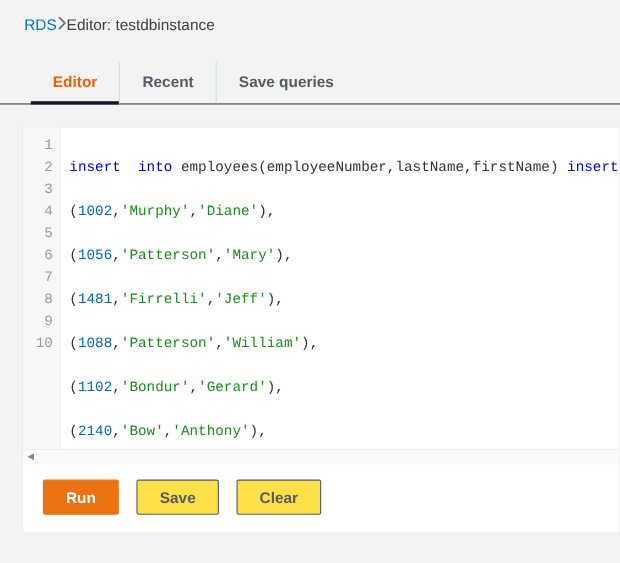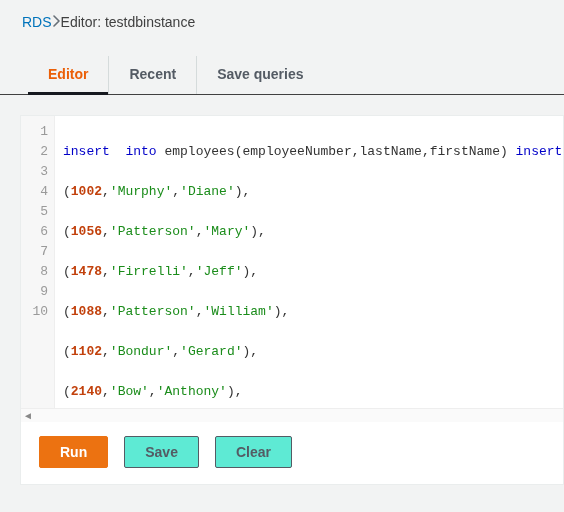--- a/index.html
+++ b/index.html
@@ -82,21 +82,21 @@
     padding: 6px 0 0 8px;
     white-space: pre;
     color: #333;
     flex: 1;
     overflow: hidden;
   }
   .code .line { height: 20px; }
   .kw { color: #0000c8; }
   .ident { color: #333; }
   .paren { color: #333; }
-  .num { color: #c2410c; font-weight: bold; }
+  .num { color: #0369a1; }
   .str { color: #1a8c1a; text-align: center; }
   .comma { color: #333; }
   .scroll-bar {
     height: 14px;
     background: #fafafa;
     border-top: 1px solid #eee;
     position: relative;
   }
   .scroll-arrow {
     position: absolute;
@@ -106,21 +106,21 @@
   }
   .buttons {
     padding: 14px 0 16px 18px;
     display: flex;
     gap: 16px;
   }
   .btn {
     height: 32px;
     padding: 0 20px;
     border: 1px solid #545b64;
-    background: #5eead4;
+    background: #fde047;
     color: #545b64;
     font-weight: 700;
     font-size: 14px;
     border-radius: 2px;
     cursor: pointer;
     font-family: inherit;
   }
   .btn.primary {
     background: #ec7211;
     border-color: #ec7211;
@@ -157,21 +157,21 @@
       <div>6</div>
       <div>7</div>
       <div>8</div>
       <div>9</div>
       <div>10</div>
     </div>
     <div class="code">
 <div class="line"><span class="kw">insert</span>  <span class="kw">into</span> <span class="ident">employees</span><span class="paren">(</span><span class="ident">employeeNumber,lastName,firstName</span><span class="paren">)</span> <span class="kw">insert</span></div>
 <div class="line"><span class="paren">(</span><span class="num">1002</span><span class="comma">,</span><span class="str">'Murphy'</span><span class="comma">,</span><span class="str">'Diane'</span><span class="paren">)</span><span class="comma">,</span></div>
 <div class="line"><span class="paren">(</span><span class="num">1056</span><span class="comma">,</span><span class="str">'Patterson'</span><span class="comma">,</span><span class="str">'Mary'</span><span class="paren">)</span><span class="comma">,</span></div>
-<div class="line"><span class="paren">(</span><span class="num">1478</span><span class="comma">,</span><span class="str">'Firrelli'</span><span class="comma">,</span><span class="str">'Jeff'</span><span class="paren">)</span><span class="comma">,</span></div>
+<div class="line"><span class="paren">(</span><span class="num">1481</span><span class="comma">,</span><span class="str">'Firrelli'</span><span class="comma">,</span><span class="str">'Jeff'</span><span class="paren">)</span><span class="comma">,</span></div>
 <div class="line"><span class="paren">(</span><span class="num">1088</span><span class="comma">,</span><span class="str">'Patterson'</span><span class="comma">,</span><span class="str">'William'</span><span class="paren">)</span><span class="comma">,</span></div>
 <div class="line"><span class="paren">(</span><span class="num">1102</span><span class="comma">,</span><span class="str">'Bondur'</span><span class="comma">,</span><span class="str">'Gerard'</span><span class="paren">)</span><span class="comma">,</span></div>
 <div class="line"><span class="paren">(</span><span class="num">2140</span><span class="comma">,</span><span class="str">'Bow'</span><span class="comma">,</span><span class="str">'Anthony'</span><span class="paren">)</span><span class="comma">,</span></div>
 
 
     </div>
   </div>
   <div class="scroll-bar">
     <span class="scroll-arrow">◄</span>
   </div>

